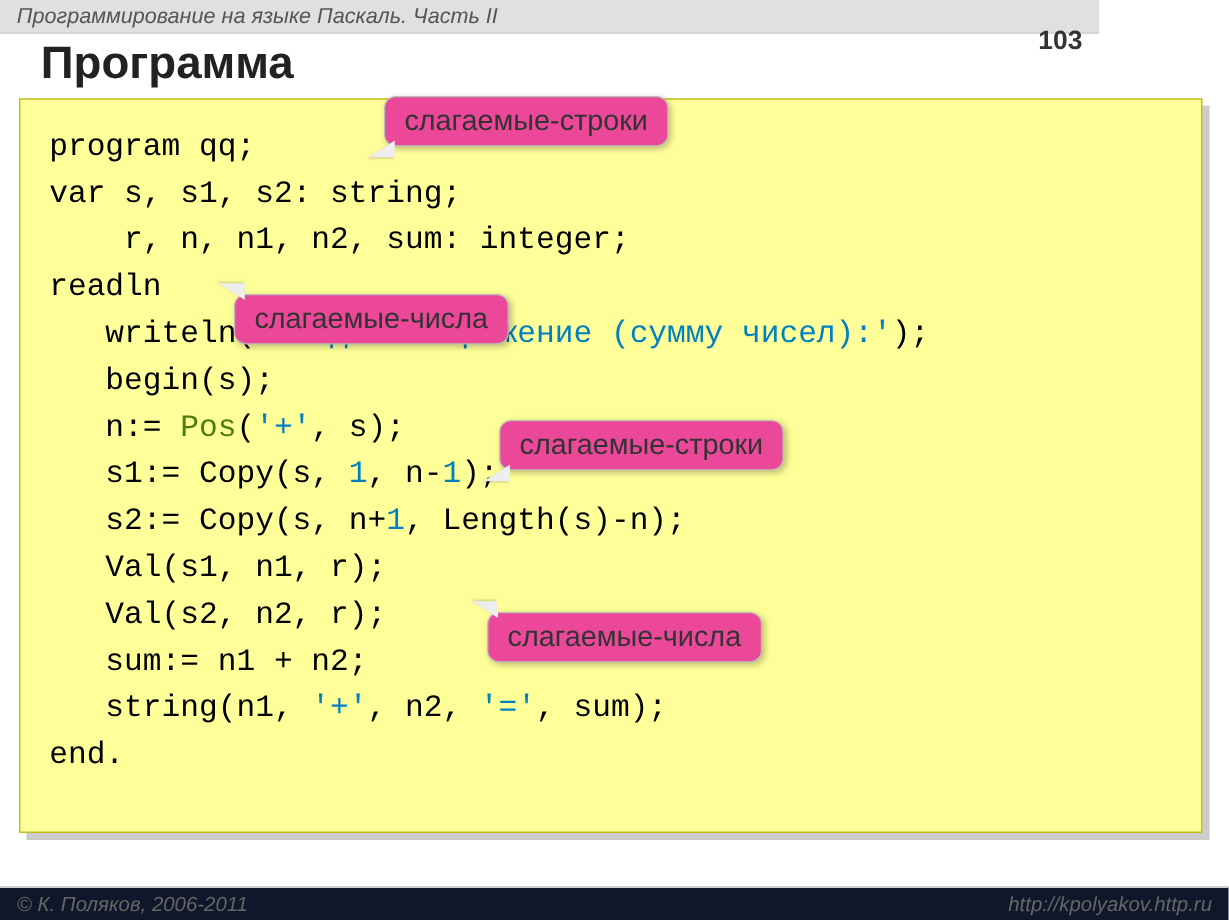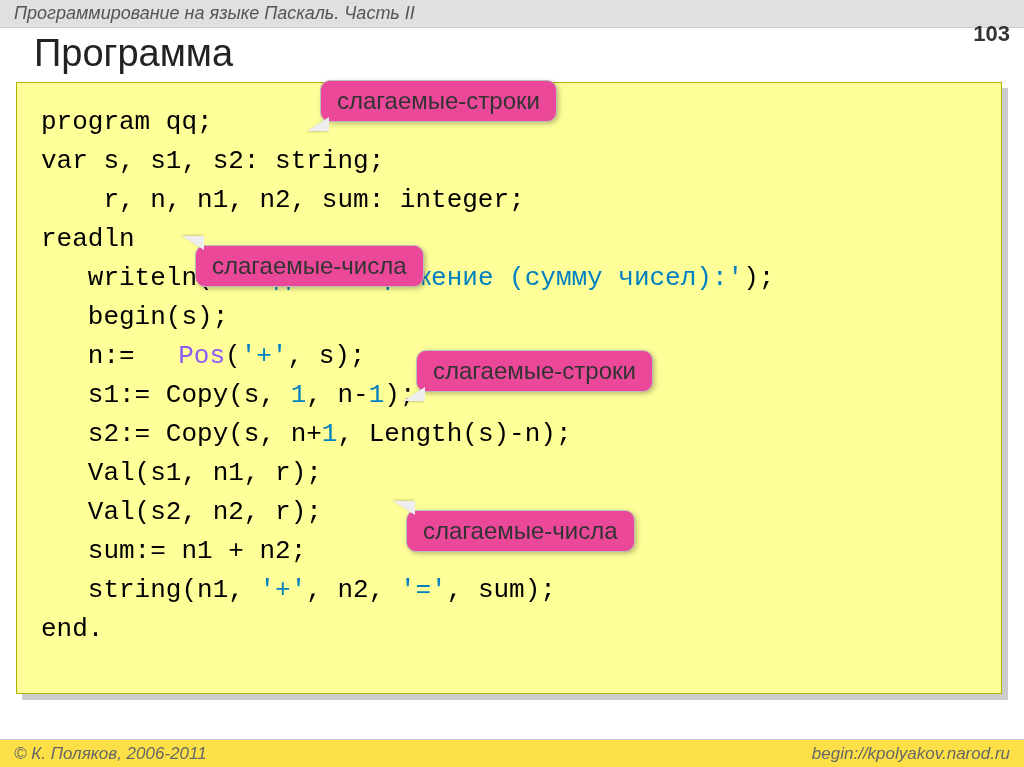--- a/index.html
+++ b/index.html
@@ -2,46 +2,46 @@
 <html><head>
 <meta charset="utf-8">
 <style>
   * { box-sizing: border-box; margin: 0; padding: 0; }
   html, body { width: 1024px; height: 767px; font-family: Arial, sans-serif; background: #fff; }
   .slide {
     width: 1024px; height: 767px; position: relative;
     background: #fff; overflow: hidden;
   }
   .header-bar {
-    position: absolute; left: 0; top: 0; width: 1024px; height: 28px;
+    position: absolute; left: 0; top: 0; width: 916px; height: 28px;
     background: #e0e0e0; border-bottom: 1px solid #ccc;
     display: flex; align-items: center; justify-content: space-between;
     padding: 0 14px;
   }
   .header-title { font-size: 18px; font-style: italic; color: #555; }
   .page-number { font-size: 22px; font-weight: bold; color: #333; margin-top: 40px; }
   .title {
     position: absolute; left: 34px; top: 32px;
-    font-size: 38px; font-weight: normal; color: #222;
+    font-size: 38px; font-weight: bold; color: #222;
   }
   .code-box-shadow {
     position: absolute; left: 22px; top: 88px; width: 986px; height: 612px;
     background: #ccc;
   }
   .code-box {
     position: absolute; left: 16px; top: 82px; width: 986px; height: 612px;
     background: #ffff99; border: 1.5px solid #b0b000;
     padding: 20px 24px;
     font-family: "Courier New", monospace;
     font-size: 26px; line-height: 1.5; color: #000;
     white-space: pre;
   }
   .str { color: #0080c0; }
   .num { color: #0080c0; }
-  .fn { color: #8b5cf6; margin-left: 28px; }
+  .fn { color: #4d7c0f; }
 
   .callout {
     position: absolute;
     background: #ec4899;
     border: 1px solid #bbb;
     border-radius: 10px;
     padding: 6px 16px;
     font-family: Arial, sans-serif;
     font-size: 24px; color: #333;
     box-shadow: 2px 2px 5px rgba(0,0,0,0.25);
@@ -58,21 +58,21 @@
   }
   .tail-tl { 
     left: -14px; top: -10px;
     border-bottom: 14px solid transparent;
     border-right: 22px solid #eeeeee;
     filter: drop-shadow(-1px -1px 1px rgba(0,0,0,0.2));
   }
 
   .footer-bar {
     position: absolute; left: 0; bottom: 0; width: 1024px; height: 28px;
-    background: #fde047; border-top: 1px solid #ccc;
+    background: #0f172a; border-top: 1px solid #ccc;
     display: flex; align-items: center; justify-content: space-between;
     padding: 0 14px;
     font-size: 17px; font-style: italic; color: #666;
   }
 </style>
 </head>
 <body>
 
 <div class="slide">
 
@@ -115,16 +115,16 @@
     <div class="tail tail-bl"></div>
   </div>
 
   <div class="callout" style="left:406px; top:510px;">
     <span>слагаемые-числа</span>
     <div class="tail tail-tl"></div>
   </div>
 
   <div class="footer-bar">
     <span>© К. Поляков, 2006-2011</span>
-    <span>begin://kpolyakov.narod.ru</span>
+    <span>http://kpolyakov.http.ru</span>
   </div>
 
 </div>
 
 </body></html>

